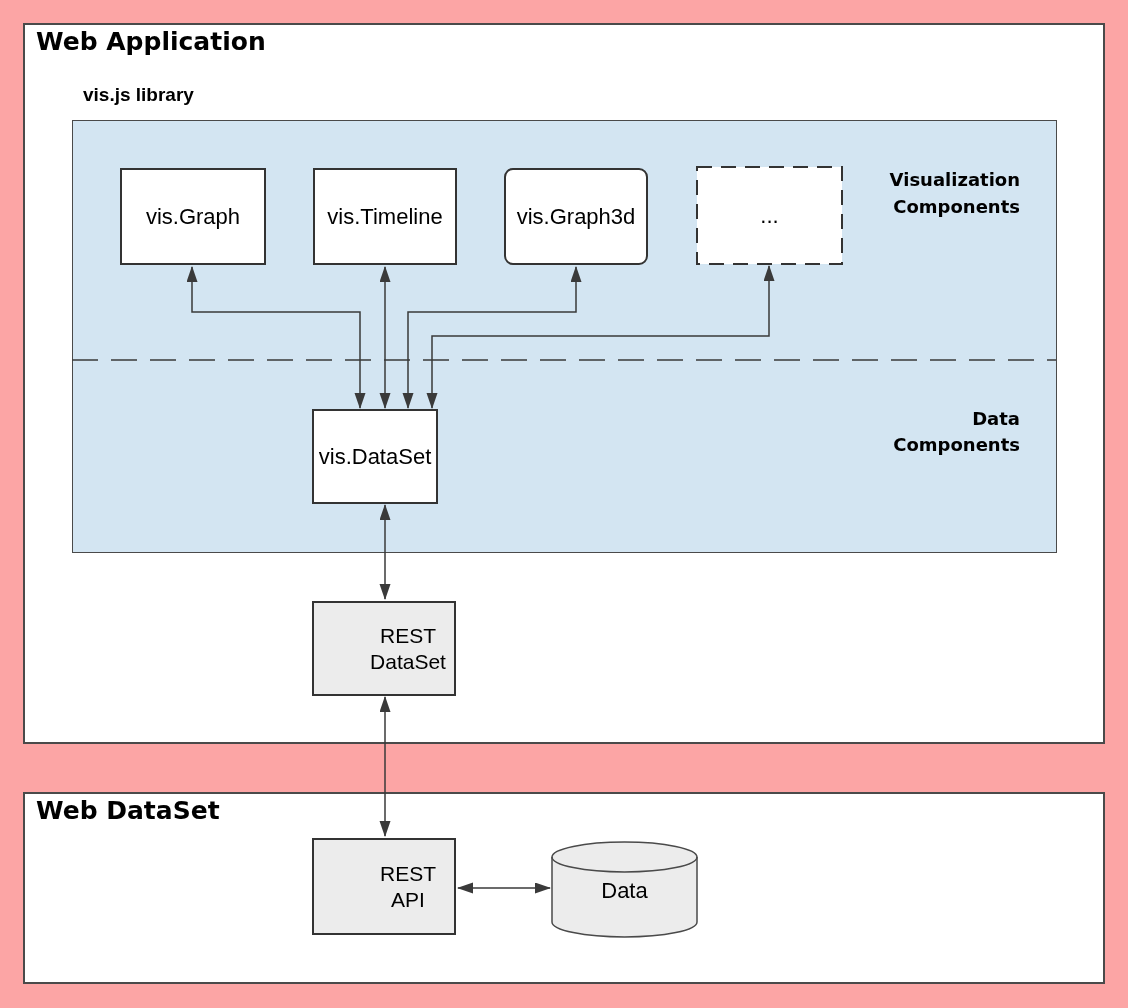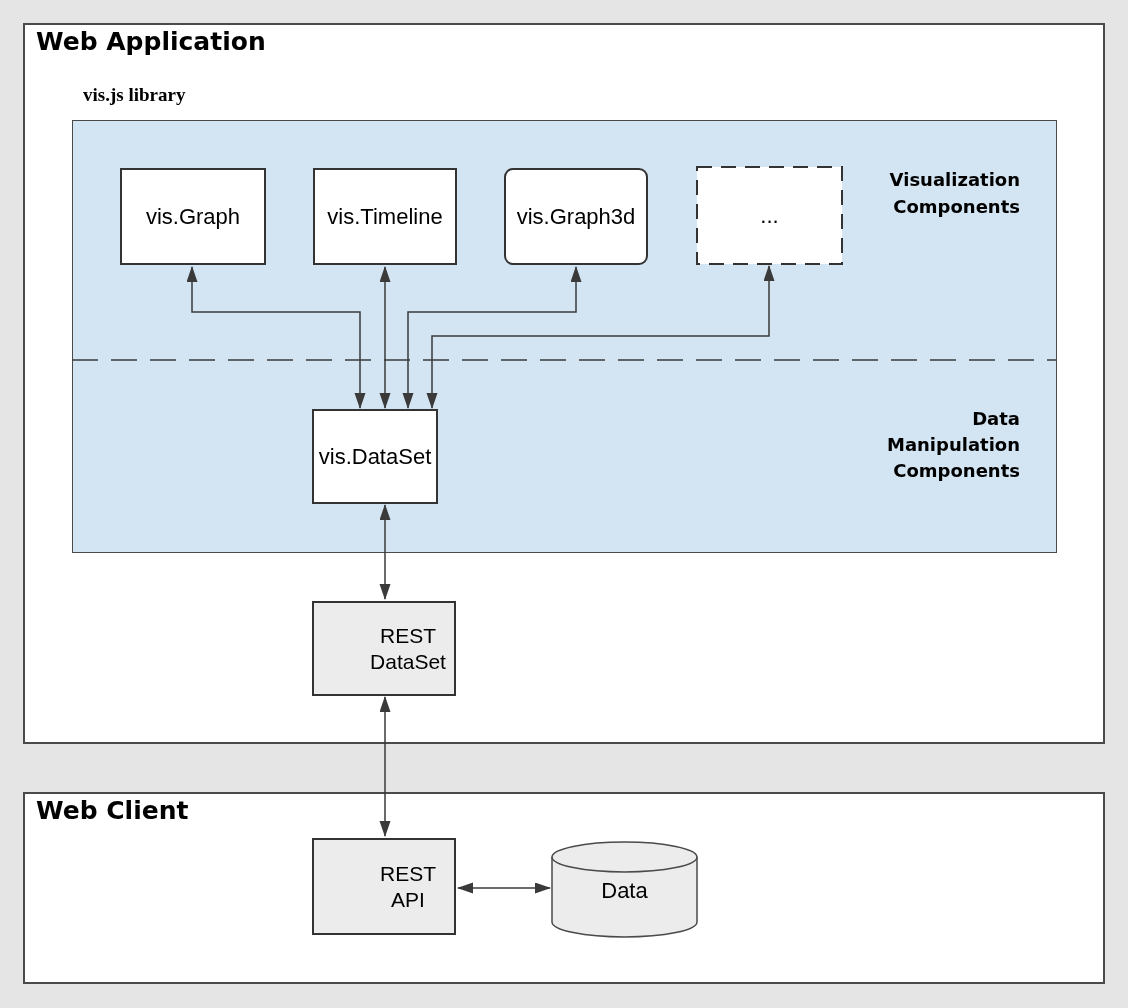--- a/index.html
+++ b/index.html
@@ -1,36 +1,36 @@
 <!DOCTYPE html>
 <html><head>
 <meta charset="utf-8">
 <style>
   html,body{margin:0;padding:0;background:#ffffff;}
   .canvas{
     position:relative;
     width:1128px;height:1008px;
-    background:#e5e5e5;
+    background:#fca5a5;
     font-family:"Liberation Sans", sans-serif;
     color:#000;
     overflow:hidden;
   }
   .abs{position:absolute;box-sizing:border-box;}
   .outer-box{
     background:#ffffff;
     border:2px solid #4a4a4a;
   }
   .zone-title{
     font-family:"DejaVu Sans", sans-serif;
     font-weight:bold;
     font-size:25px;
     white-space:nowrap;
   }
   .sub-title{
-    font-family:Liberation Serif, serif;
+    font-family:Liberation Sans, sans-serif;
     font-weight:bold;
     font-size:19px;
     white-space:nowrap;
   }
   .lib-box{
     background:#d3e5f2;
     border:1px solid #4a4a4a;
   }
   .node{
     display:flex;align-items:center;justify-content:center;
@@ -84,37 +84,36 @@
   <div class="abs node no-border" style="left:697px;top:167px;width:145px;height:97px;">
     <span>...</span>
   </div>
 
   <div class="abs side-label txt-layer" style="left:770px;top:166px;width:250px;">
     <div>Visualization</div>
     <div>Components</div>
   </div>
   <div class="abs side-label txt-layer" style="left:770px;top:406px;width:250px;line-height:26px;">
     <div>Data</div>
-    <div>Manipulation</div>
     <div>Components</div>
   </div>
 
   <div class="abs node" style="left:312px;top:409px;width:126px;height:95px;">
     <span>vis.DataSet</span>
   </div>
 
   <div class="abs node gray" style="left:312px;top:601px;width:144px;height:95px;">
     <span>
       <div>REST</div>
       <div>DataSet</div>
     </span>
   </div>
 
   <div class="abs outer-box" style="left:23px;top:792px;width:1082px;height:192px;"></div>
-  <div class="abs zone-title txt-layer" style="left:36px;top:796px;">Web Client</div>
+  <div class="abs zone-title txt-layer" style="left:36px;top:796px;">Web DataSet</div>
 
   <div class="abs node gray" style="left:312px;top:838px;width:144px;height:97px;">
     <span>
       <div>REST</div>
       <div>API</div>
     </span>
   </div>
 
   <div class="abs cyl-label txt-layer" style="left:552px;top:878px;width:145px;">Data</div>
 

